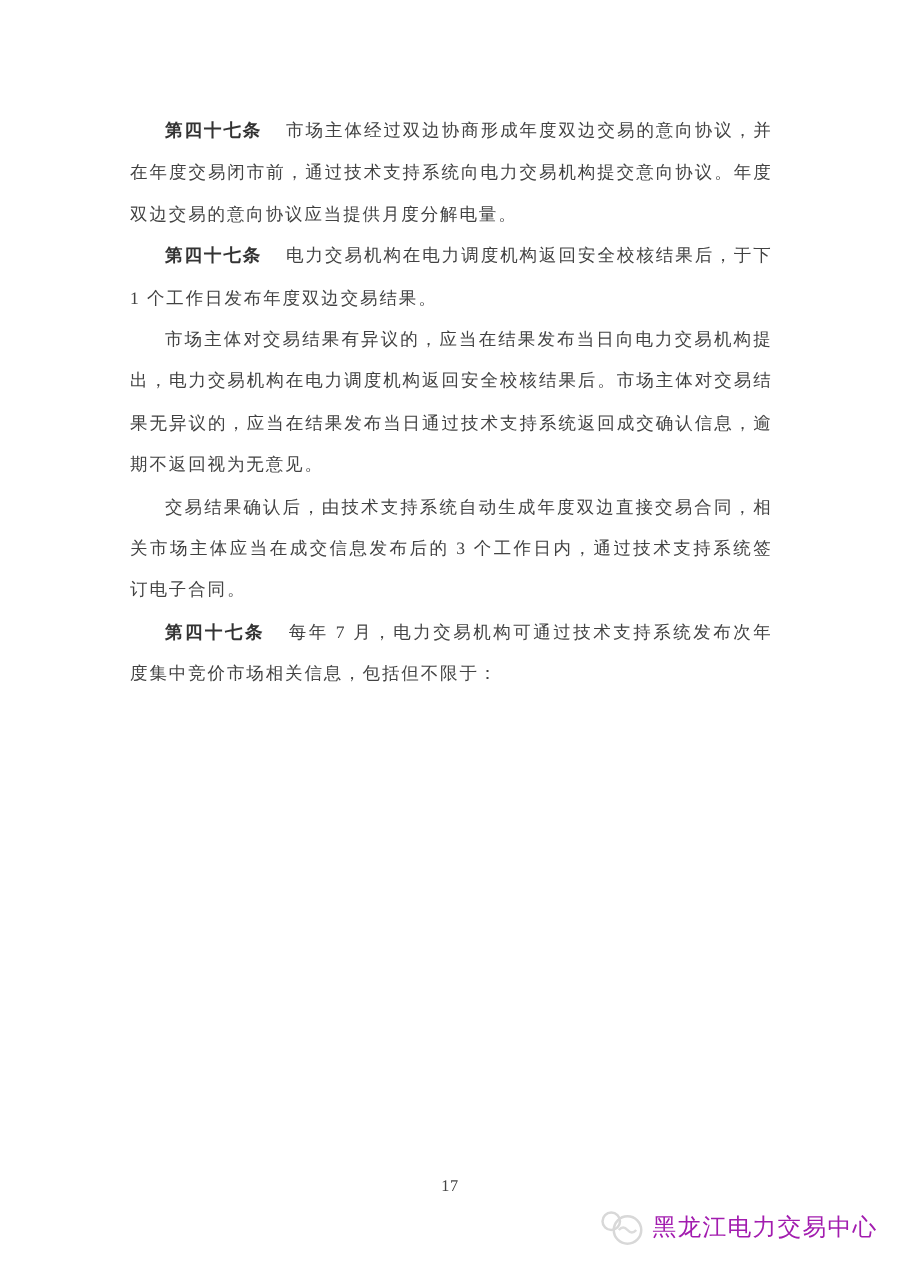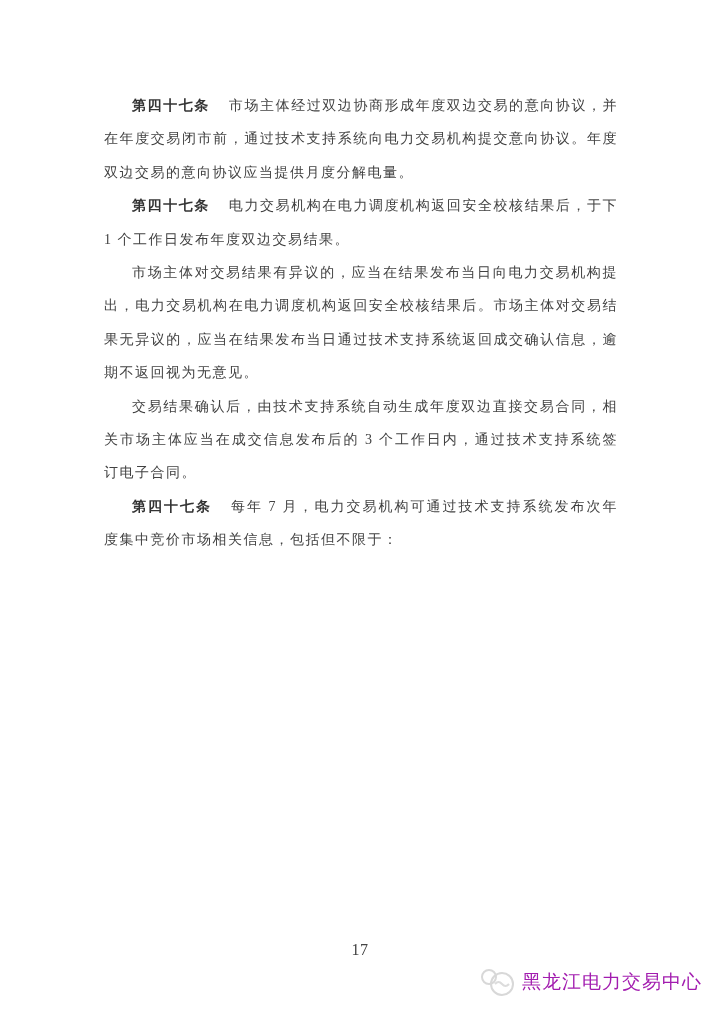--- a/index.html
+++ b/index.html
@@ -46,21 +46,21 @@
     color: #333333;
     text-align: center;
     letter-spacing: 1px;
   }
   .page-number {
     position: absolute;
     top: 941px;
     left: 0;
     width: 720px;
     text-align: center;
-    font-size: 16px;
+    font-size: 13px;
     color: #444444;
     letter-spacing: 0.5px;
   }
   .watermark {
     position: absolute;
     top: 966px;
     right: 18px;
     display: flex;
     align-items: center;
     gap: 5px;

